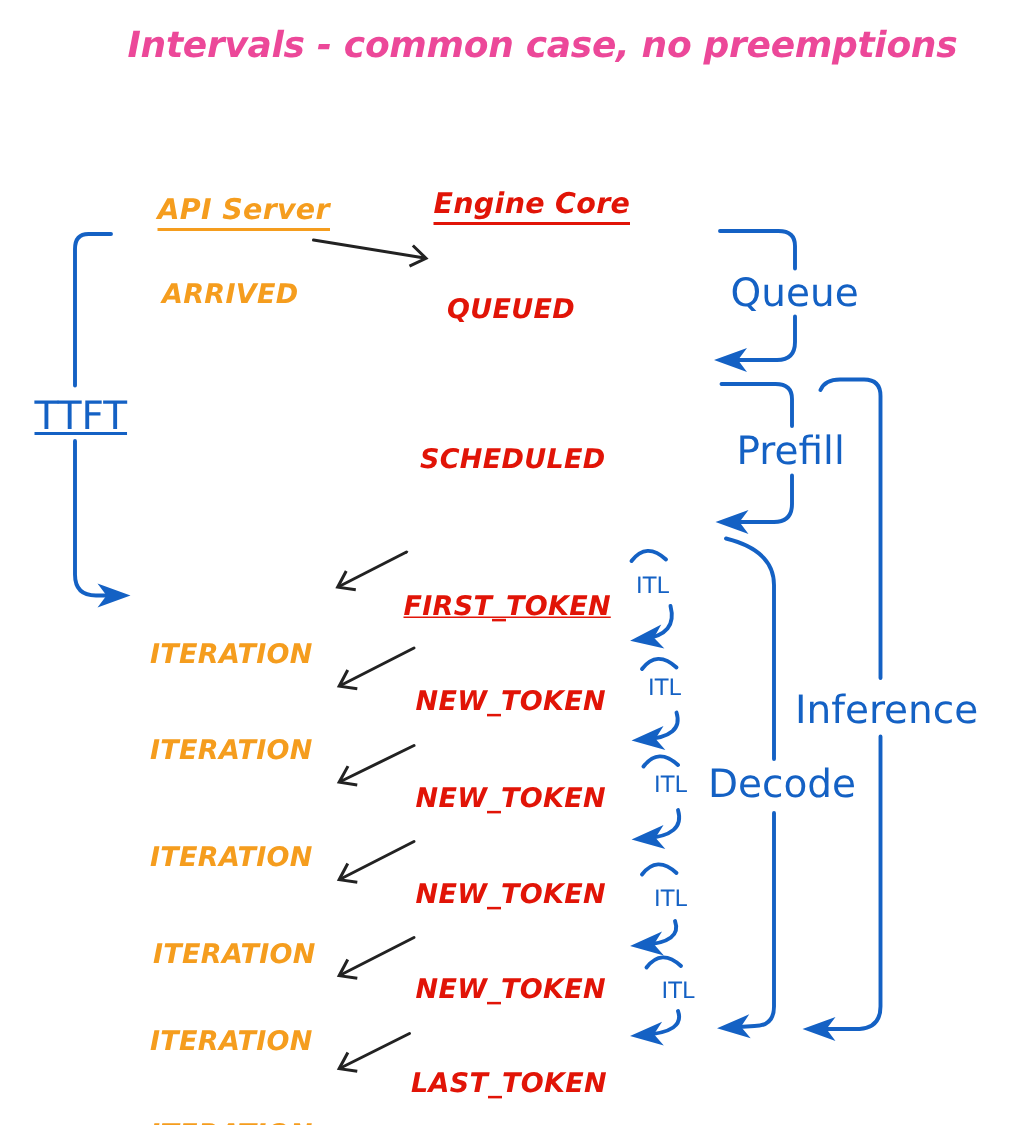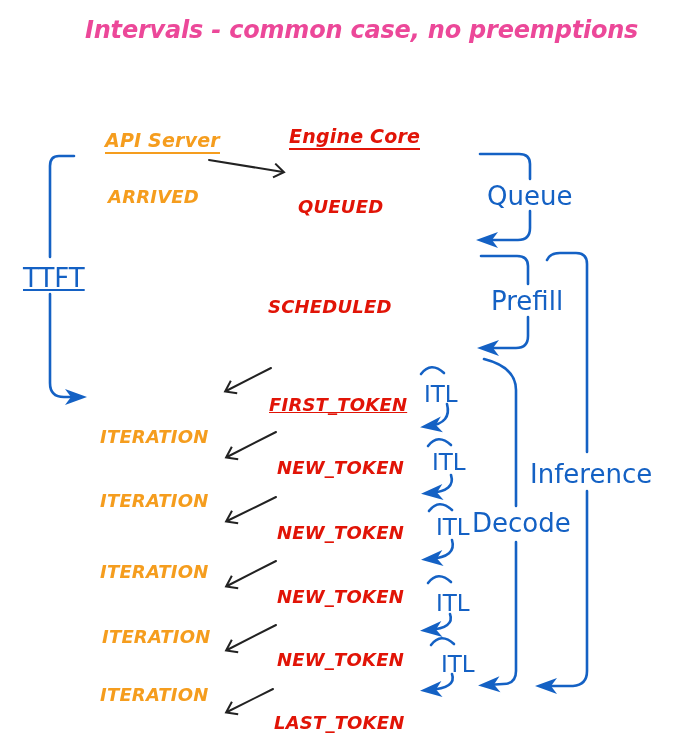--- a/index.html
+++ b/index.html
@@ -11,21 +11,21 @@
   
   .hw{font-style:italic;font-weight:bold;letter-spacing:0.2px;}
   .title{font-size:24px;color:#ec4899;letter-spacing:-0.2px;}
   .colhdr{font-size:19px;border-bottom:2px solid currentColor;padding-bottom:1px;}
   .evt{font-size:18px;}
   .orange{color:#F59D1E;margin-top:40px;}
   .red{color:#E11407;margin-top:36px;}
   
   .blue{color:#1461C4;}
   .ilabel{font-size:26px;font-weight:normal;}
-  .itl{font-size:23px;}
+  .itl{font-size:15px;}
   svg.strokes{position:absolute;left:0;top:0;pointer-events:none;}
 </style>
 </head>
 <body>
 
 <div class="stage">
 
   <svg class="strokes" width="679" height="750" viewBox="0 0 679 750">
     <defs>
       <marker id="mblue" orient="auto" markerUnits="userSpaceOnUse" markerWidth="26" markerHeight="22" refX="14" refY="10">
@@ -100,21 +100,21 @@
 
   <div class="abs hw evt orange" style="left:108px;top:146px;">ARRIVED</div>
   <div class="abs hw evt orange" style="left:100px;top:386px;">ITERATION</div>
   <div class="abs hw evt orange" style="left:100px;top:450px;">ITERATION</div>
   <div class="abs hw evt orange" style="left:100px;top:521px;">ITERATION</div>
   <div class="abs hw evt orange" style="left:102px;top:586px;">ITERATION</div>
   <div class="abs hw evt orange" style="left:100px;top:644px;">ITERATION</div>
   <div class="abs hw evt orange" style="left:100px;top:706px;">ITERATION</div>
 
   <div class="abs hw evt red" style="left:298px;top:160px;">QUEUED</div>
-  <div class="abs hw evt red" style="left:268px;top:260px;">SCHEDULED</div>
+  <div class="abs hw evt red" style="left:280px;top:260px;">SCHEDULED</div>
   <div class="abs hw evt red" style="left:269px;top:358px;text-decoration:underline;">FIRST_TOKEN</div>
   <div class="abs hw evt red" style="left:277px;top:421px;">NEW_TOKEN</div>
   <div class="abs hw evt red" style="left:277px;top:486px;">NEW_TOKEN</div>
   <div class="abs hw evt red" style="left:277px;top:550px;">NEW_TOKEN</div>
   <div class="abs hw evt red" style="left:277px;top:613px;">NEW_TOKEN</div>
   <div class="abs hw evt red" style="left:274px;top:676px;font-style:italic;">LAST_TOKEN</div>
 
   <div class="abs blue ilabel" style="left:23px;top:263px;text-decoration:underline;">TTFT</div>
   <div class="abs blue ilabel" style="left:487px;top:181px;">Queue</div>
   <div class="abs blue ilabel" style="left:491px;top:286px;">Prefill</div>

